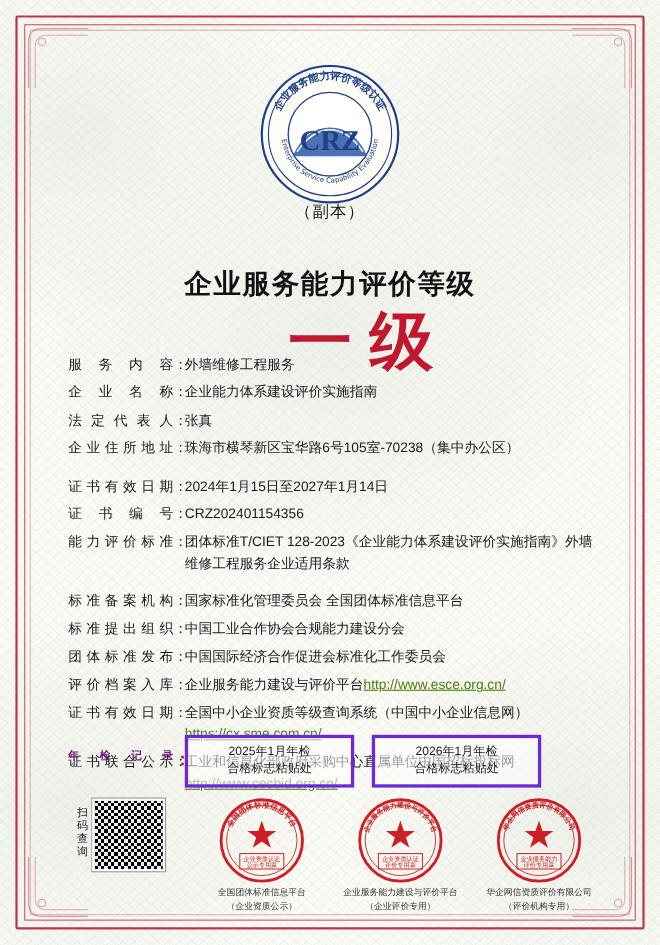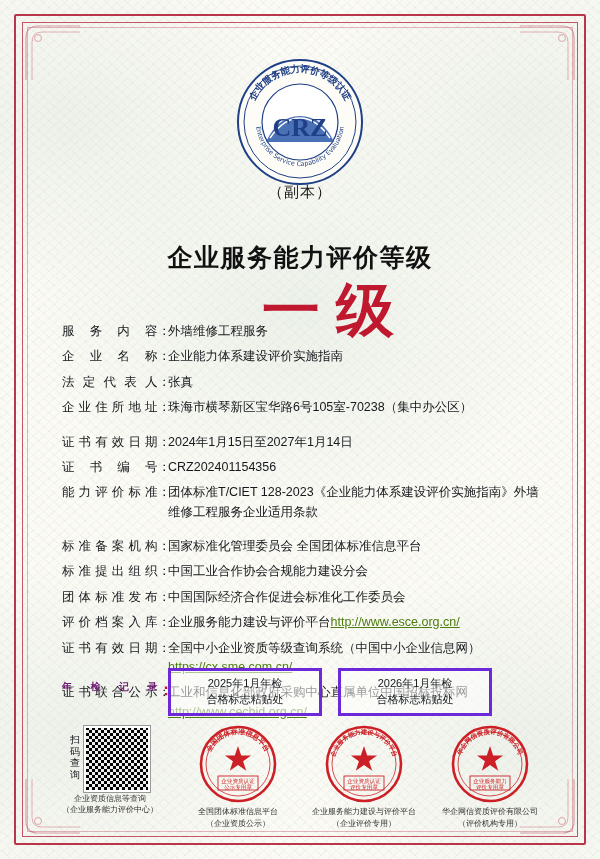--- a/index.html
+++ b/index.html
@@ -434,24 +434,20 @@
           <span>2026年1月年检</span>
           <span>合格标志粘贴处</span>
         </div>
       </div>
     </div>
 
     <div class="qr-block">
       <div class="qr-side-text">扫码查询</div>
       <div class="qr-code"></div>
     </div>
-    <div class="qr-caption">
-      <div>企业资质信息等查询</div>
-      <div>（企业服务能力评价中心）</div>
-    </div>
 
     <div class="seals">
 
       <div class="seal-item">
         <div class="seal-stamp">
           <svg viewBox="0 0 80 80">
             <defs>
                 <path id="sealArc1" d="M 10 40 A 30 30 0 0 1 70 40"></path>
                 <path id="sealArcB1" d="M 14 40 A 26 26 0 0 0 66 40"></path>
               </defs>

